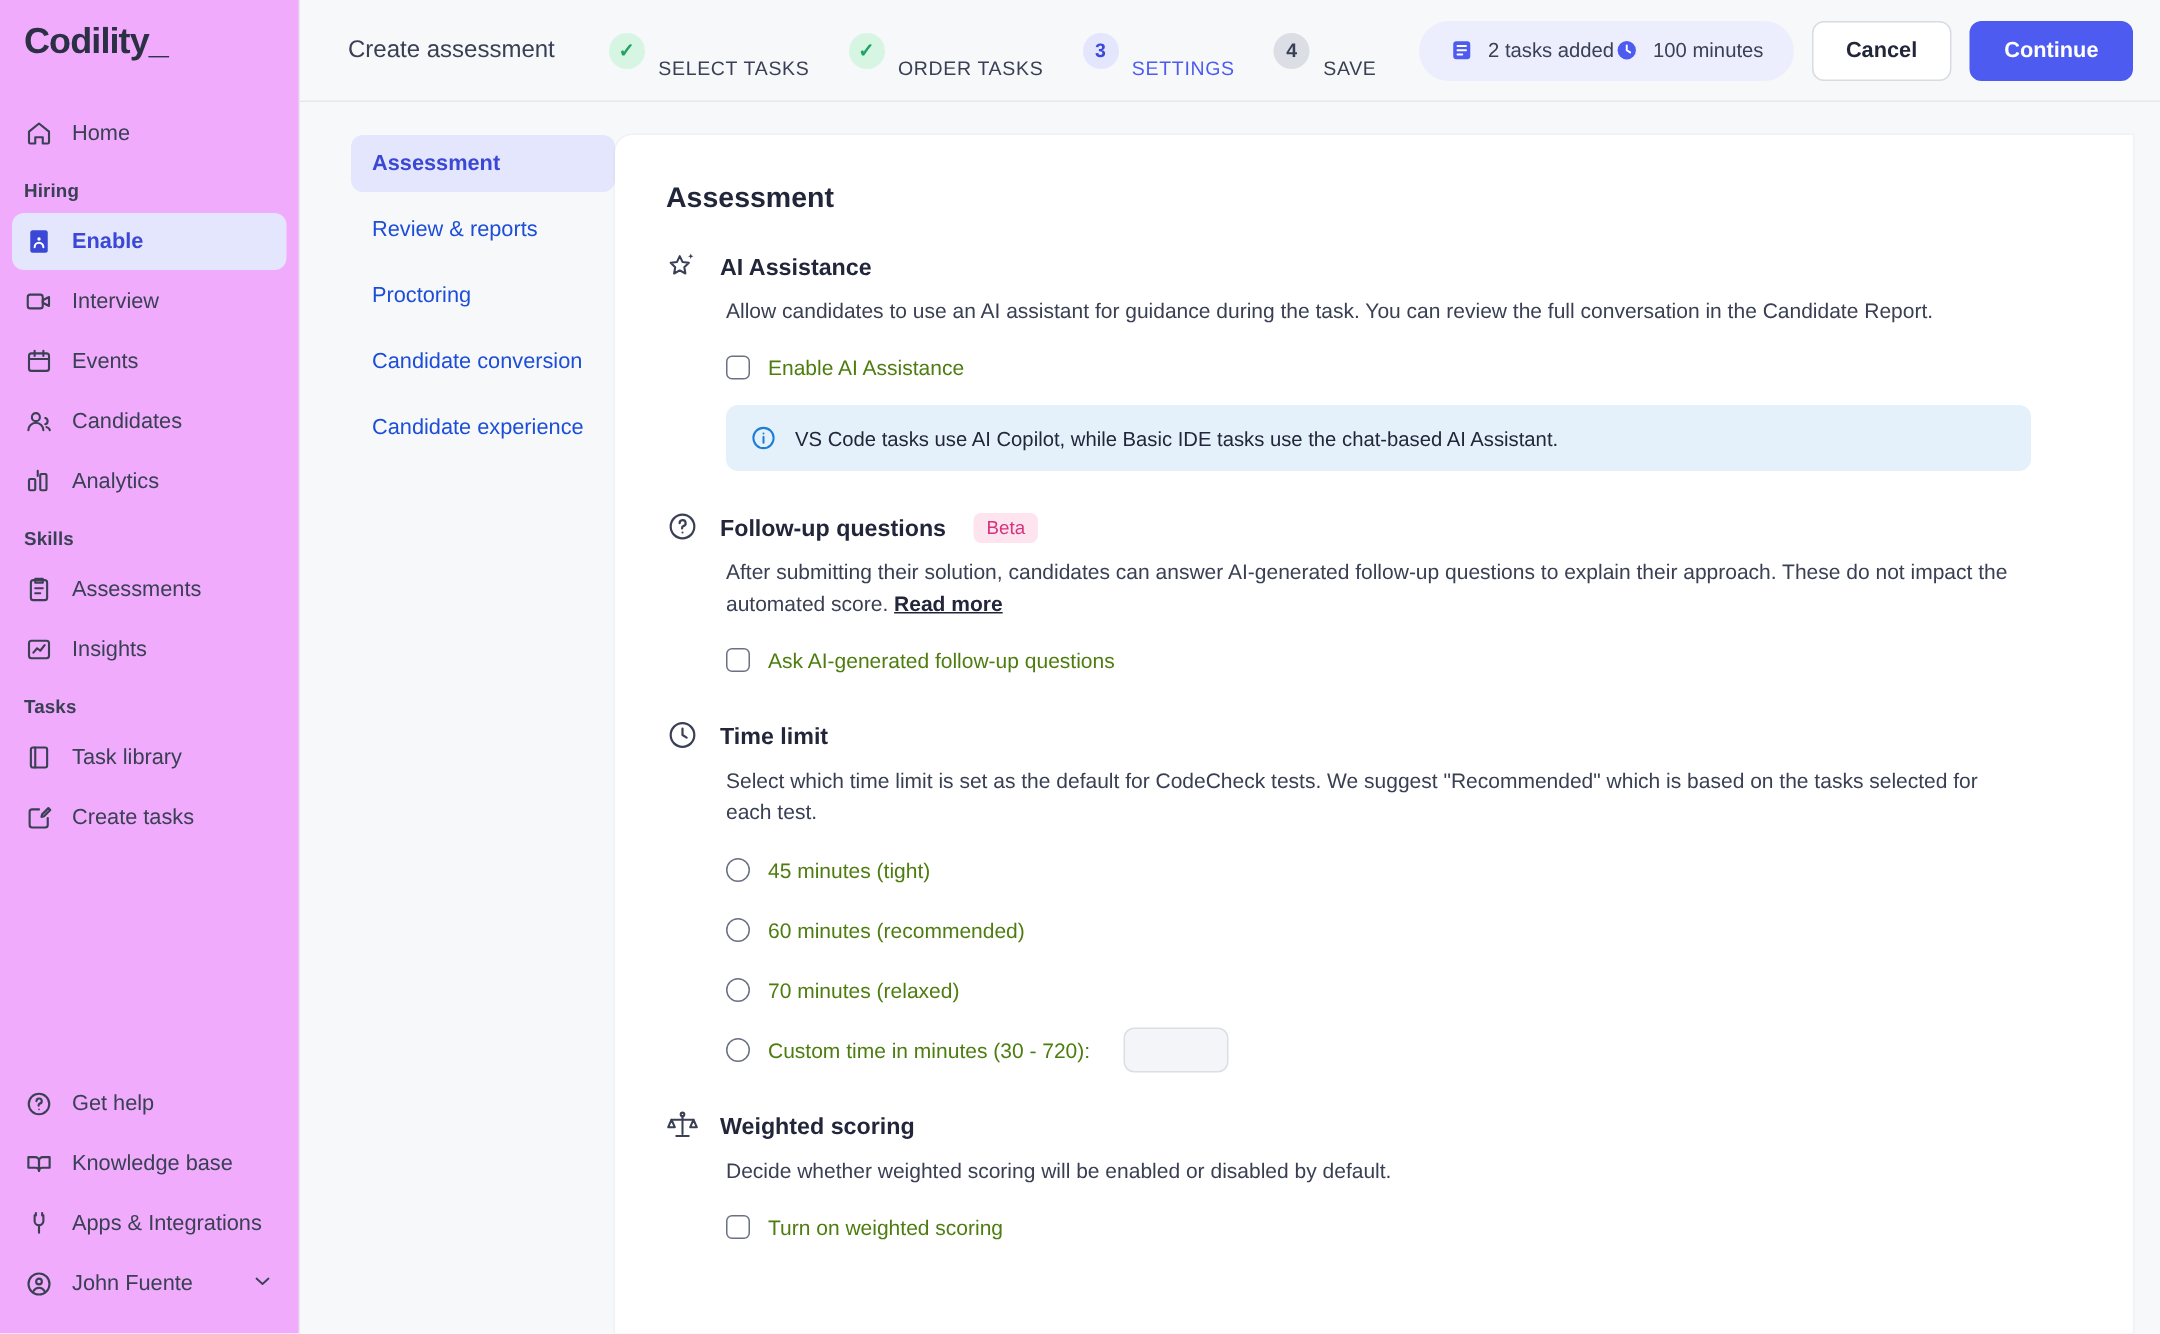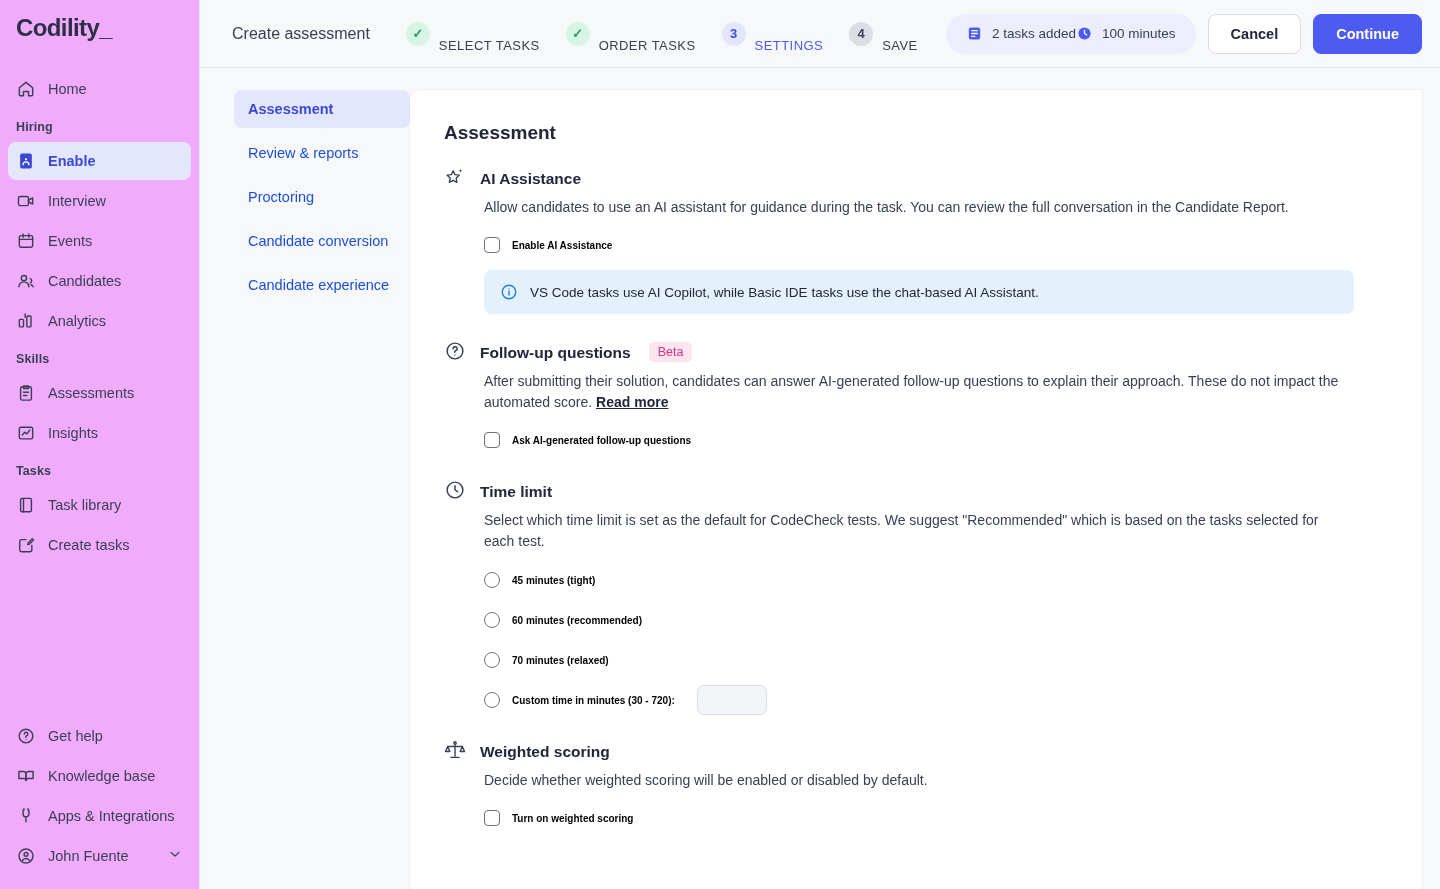--- a/index.html
+++ b/index.html
@@ -118,21 +118,21 @@
 
   .opt-row { display: flex; align-items: center; gap: 12px; margin-left: 40px; margin-bottom: 6px; height: 26px; }
   .cbox {
     width: 16px; height: 16px; border: 1.6px solid #6b7084;
     border-radius: 4px; background: #fff; flex: 0 0 16px; cursor: pointer;
   }
   .rbtn {
     width: 16px; height: 16px; border: 1.6px solid #6b7084;
     border-radius: 50%; background: #fff; flex: 0 0 16px; cursor: pointer;
   }
-  .opt-label { font-size: 10px; color: #000000; cursor: pointer; font-weight: bold; }
+  .opt-label { font-size: 14px; color: #4d7c0f; cursor: pointer; }
   .radio-group { margin-top: 15px; }
   .radio-group .opt-row { margin-bottom: 14px; }
   .mini-input {
     width: 70px; height: 30px; border: 1px solid #dcdee6;
     border-radius: 7px; background: #f4f5f8; margin-left: 10px;
   }
 
   .info-banner {
     margin-left: 40px; margin-top: 12px; margin-right: 26px;
     background: #e4f1fb; border-radius: 8px;

